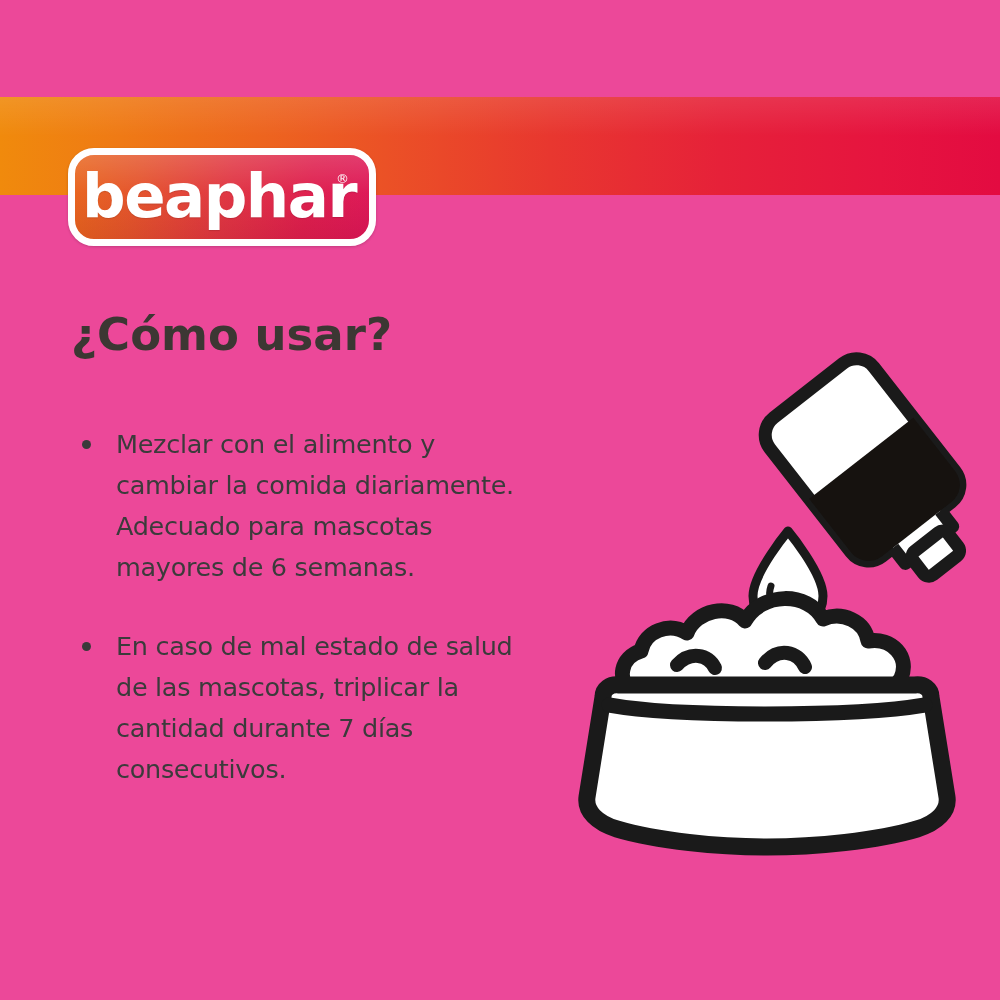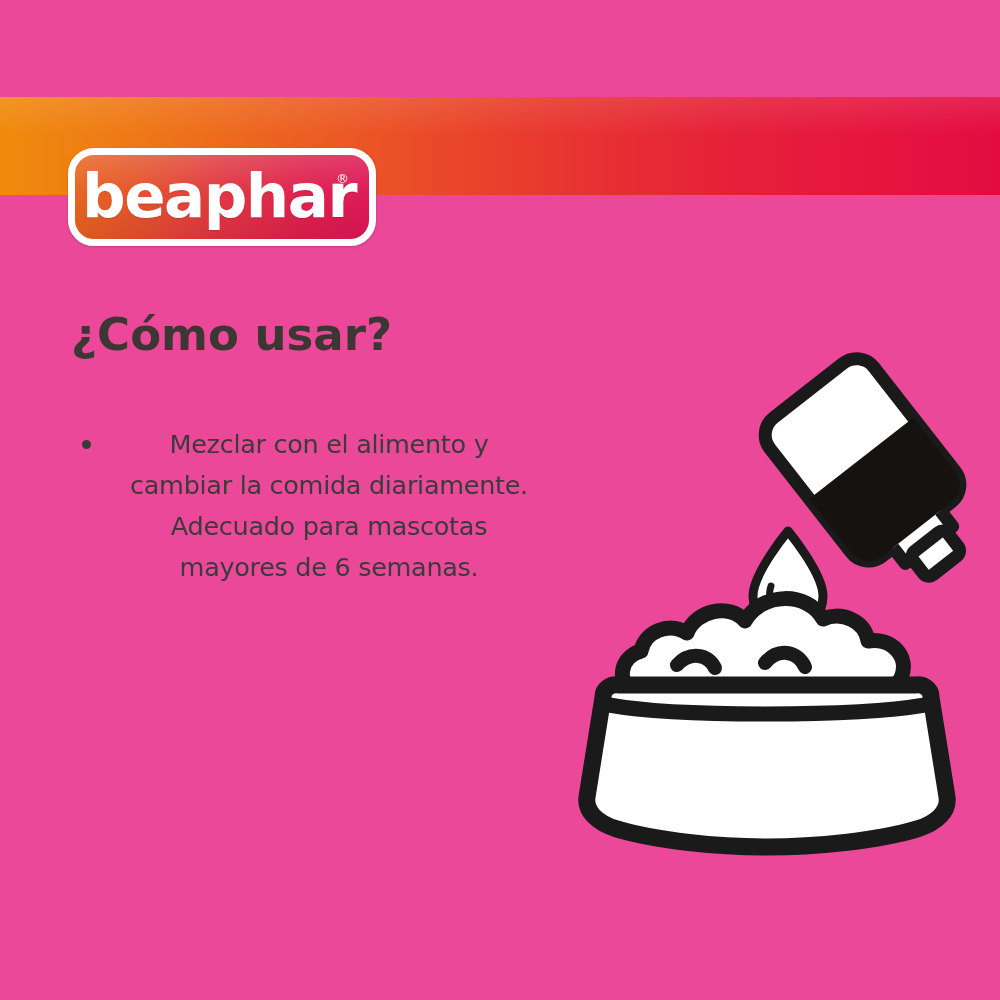--- a/index.html
+++ b/index.html
@@ -99,21 +99,20 @@
     white-space: nowrap;
     margin-left: 7px;
   }
 
   
   .bullets {
     position: absolute;
     left: 72px;
     top: 424px;
     width: 470px;
-    text-align: center;
   }
   .bullet-item {
     position: relative;
     padding-left: 44px;
     margin-bottom: 38px;
   }
   .bullet-marker {
     position: absolute;
     left: 10px;
     top: 16px;
@@ -158,20 +157,24 @@
     <div class="logo-wordmark">beaphar</div>
     <div class="logo-reg">®</div>
   </div>
 
   <div class="heading">¿Cómo usar?</div>
 
   <div class="bullets">
     <div class="bullet-item">
       <span class="bullet-marker"></span>
       <span class="bullet-text">Mezclar con el alimento y cambiar la comida diariamente. Adecuado para mascotas mayores de 6 semanas.</span>
+    </div>
+    <div class="bullet-item">
+      <span class="bullet-marker"></span>
+      <span class="bullet-text">En caso de mal estado de salud de las mascotas, triplicar la cantidad durante 7 días consecutivos.</span>
     </div>
   </div>
 
   <div class="illustration">
     <svg viewBox="0 0 420 540" xmlns="http://www.w3.org/2000/svg">
 
       <g transform="translate(300,118) rotate(-38)">
 
         <rect x="-66" y="-92" width="132" height="176" rx="22" ry="22" fill="#ffffff" stroke="#1a1a1a" stroke-width="13"></rect>
 

